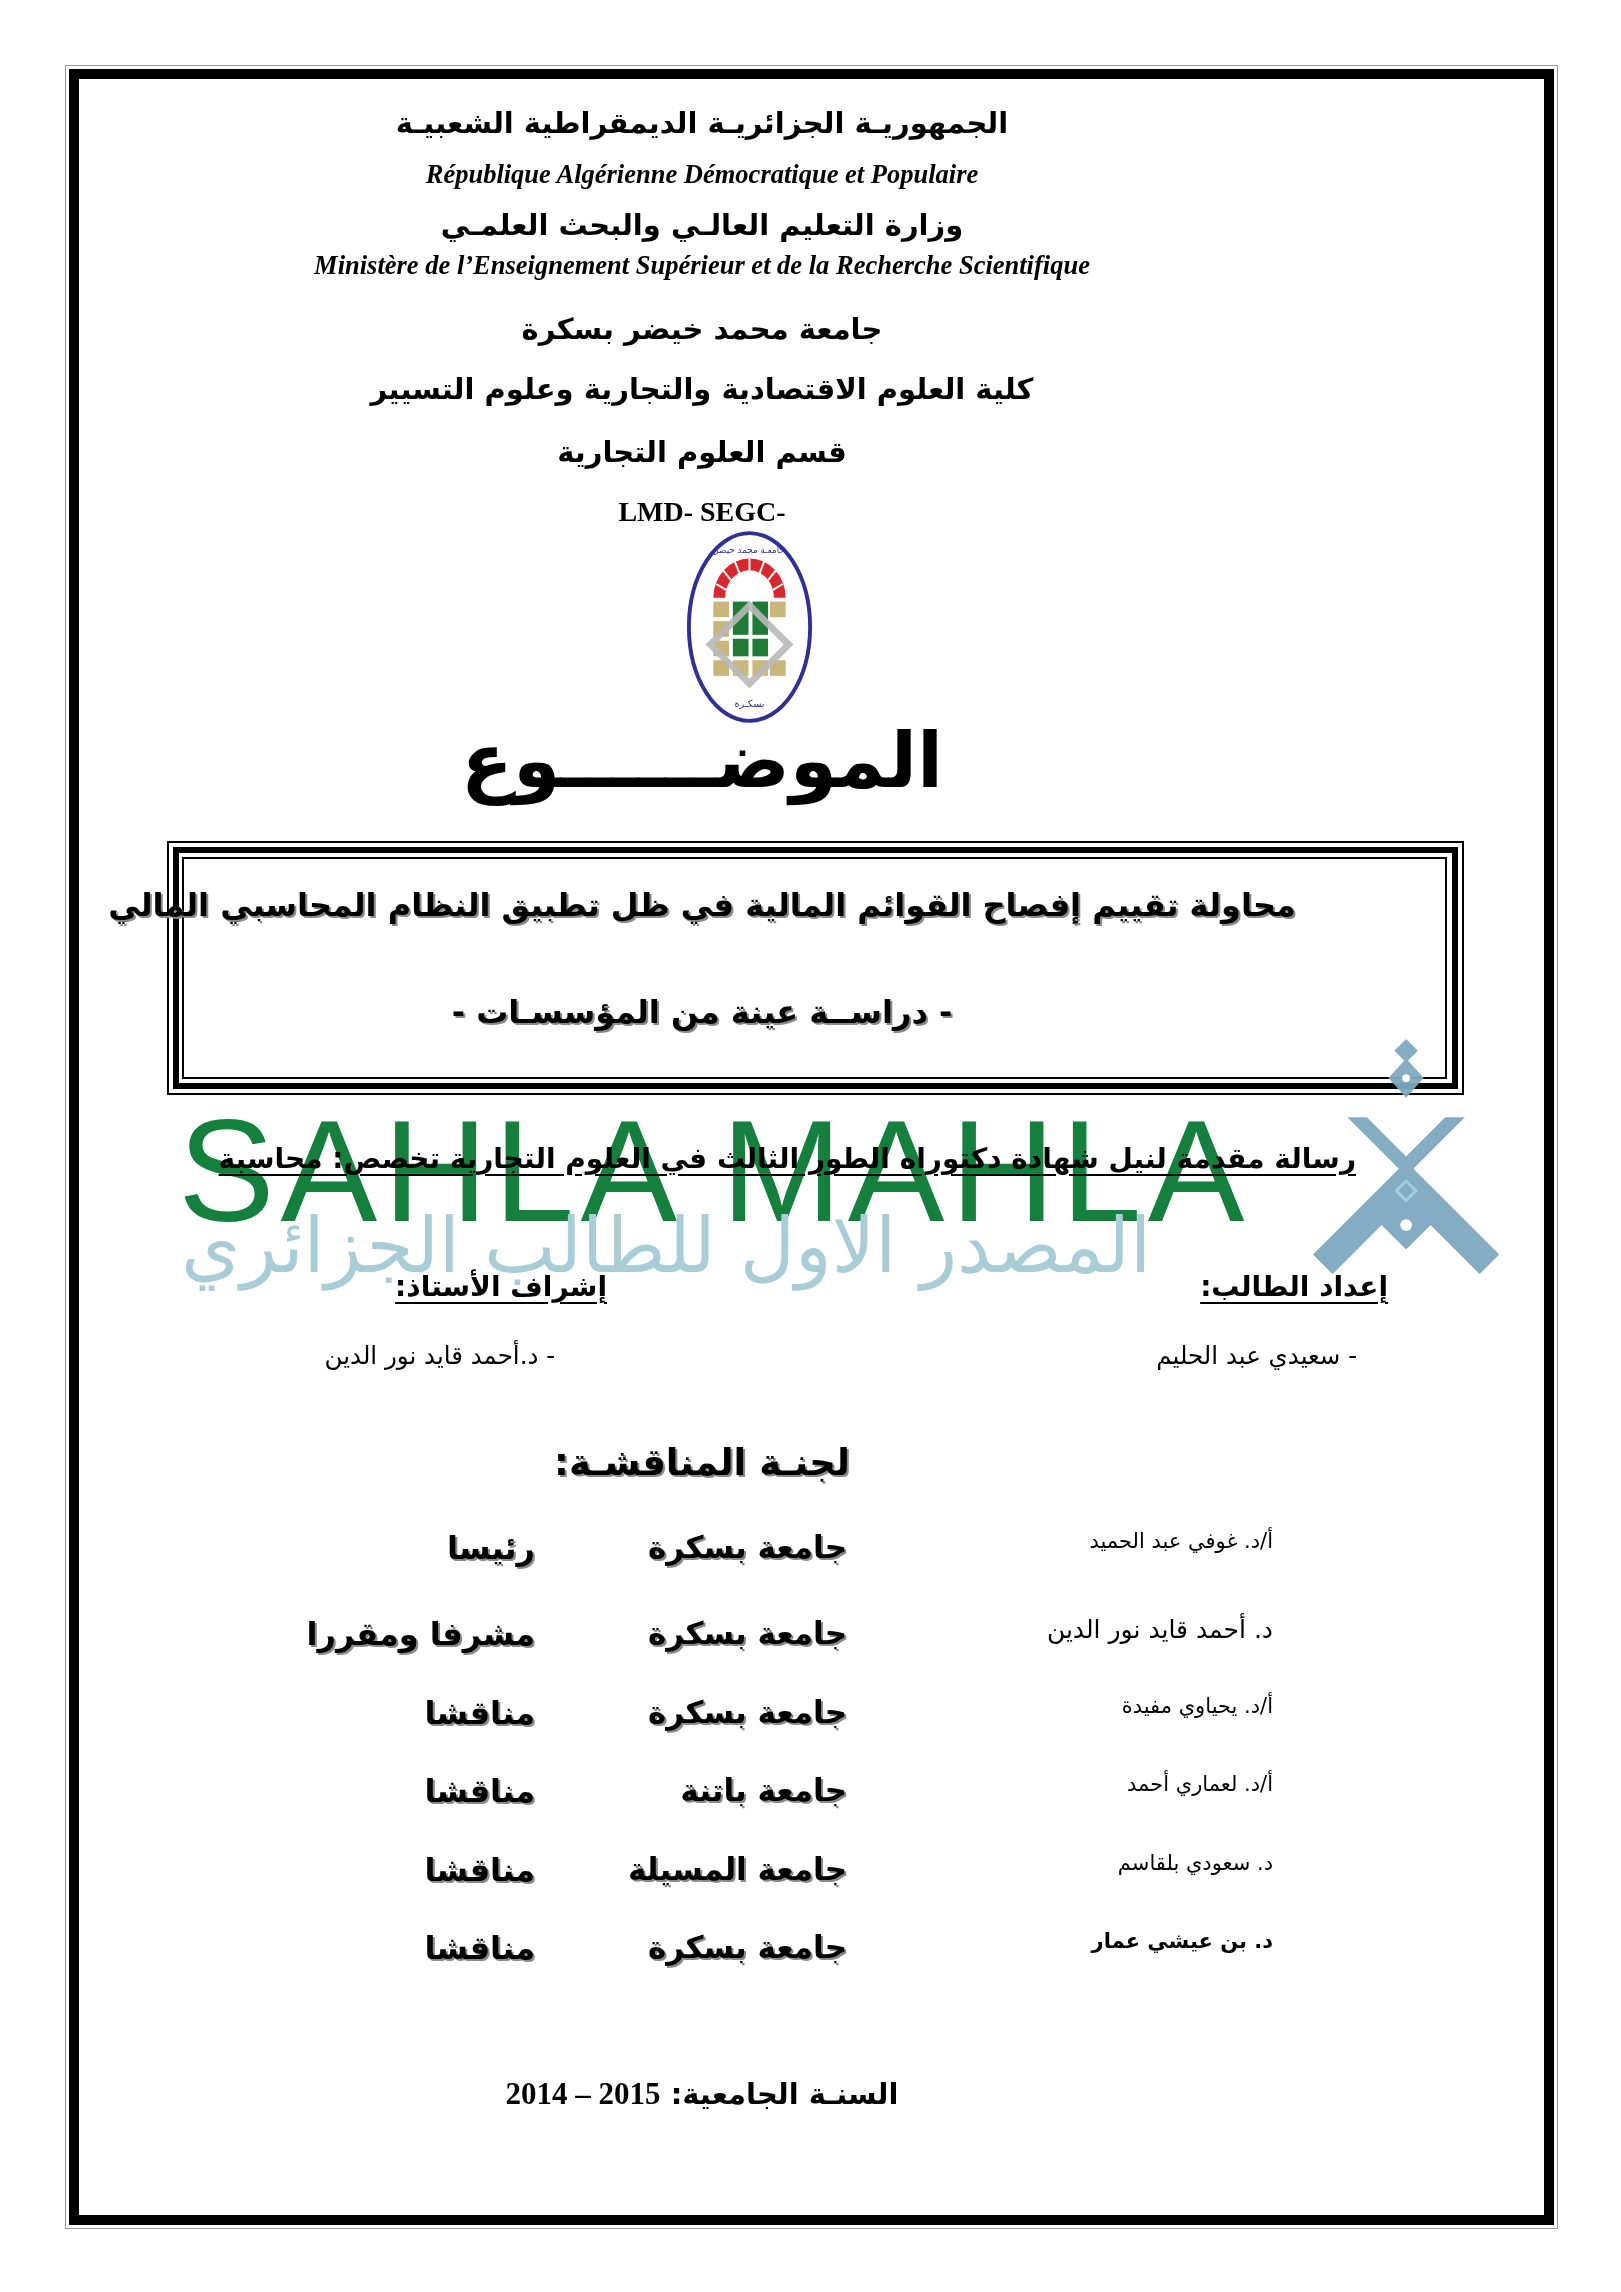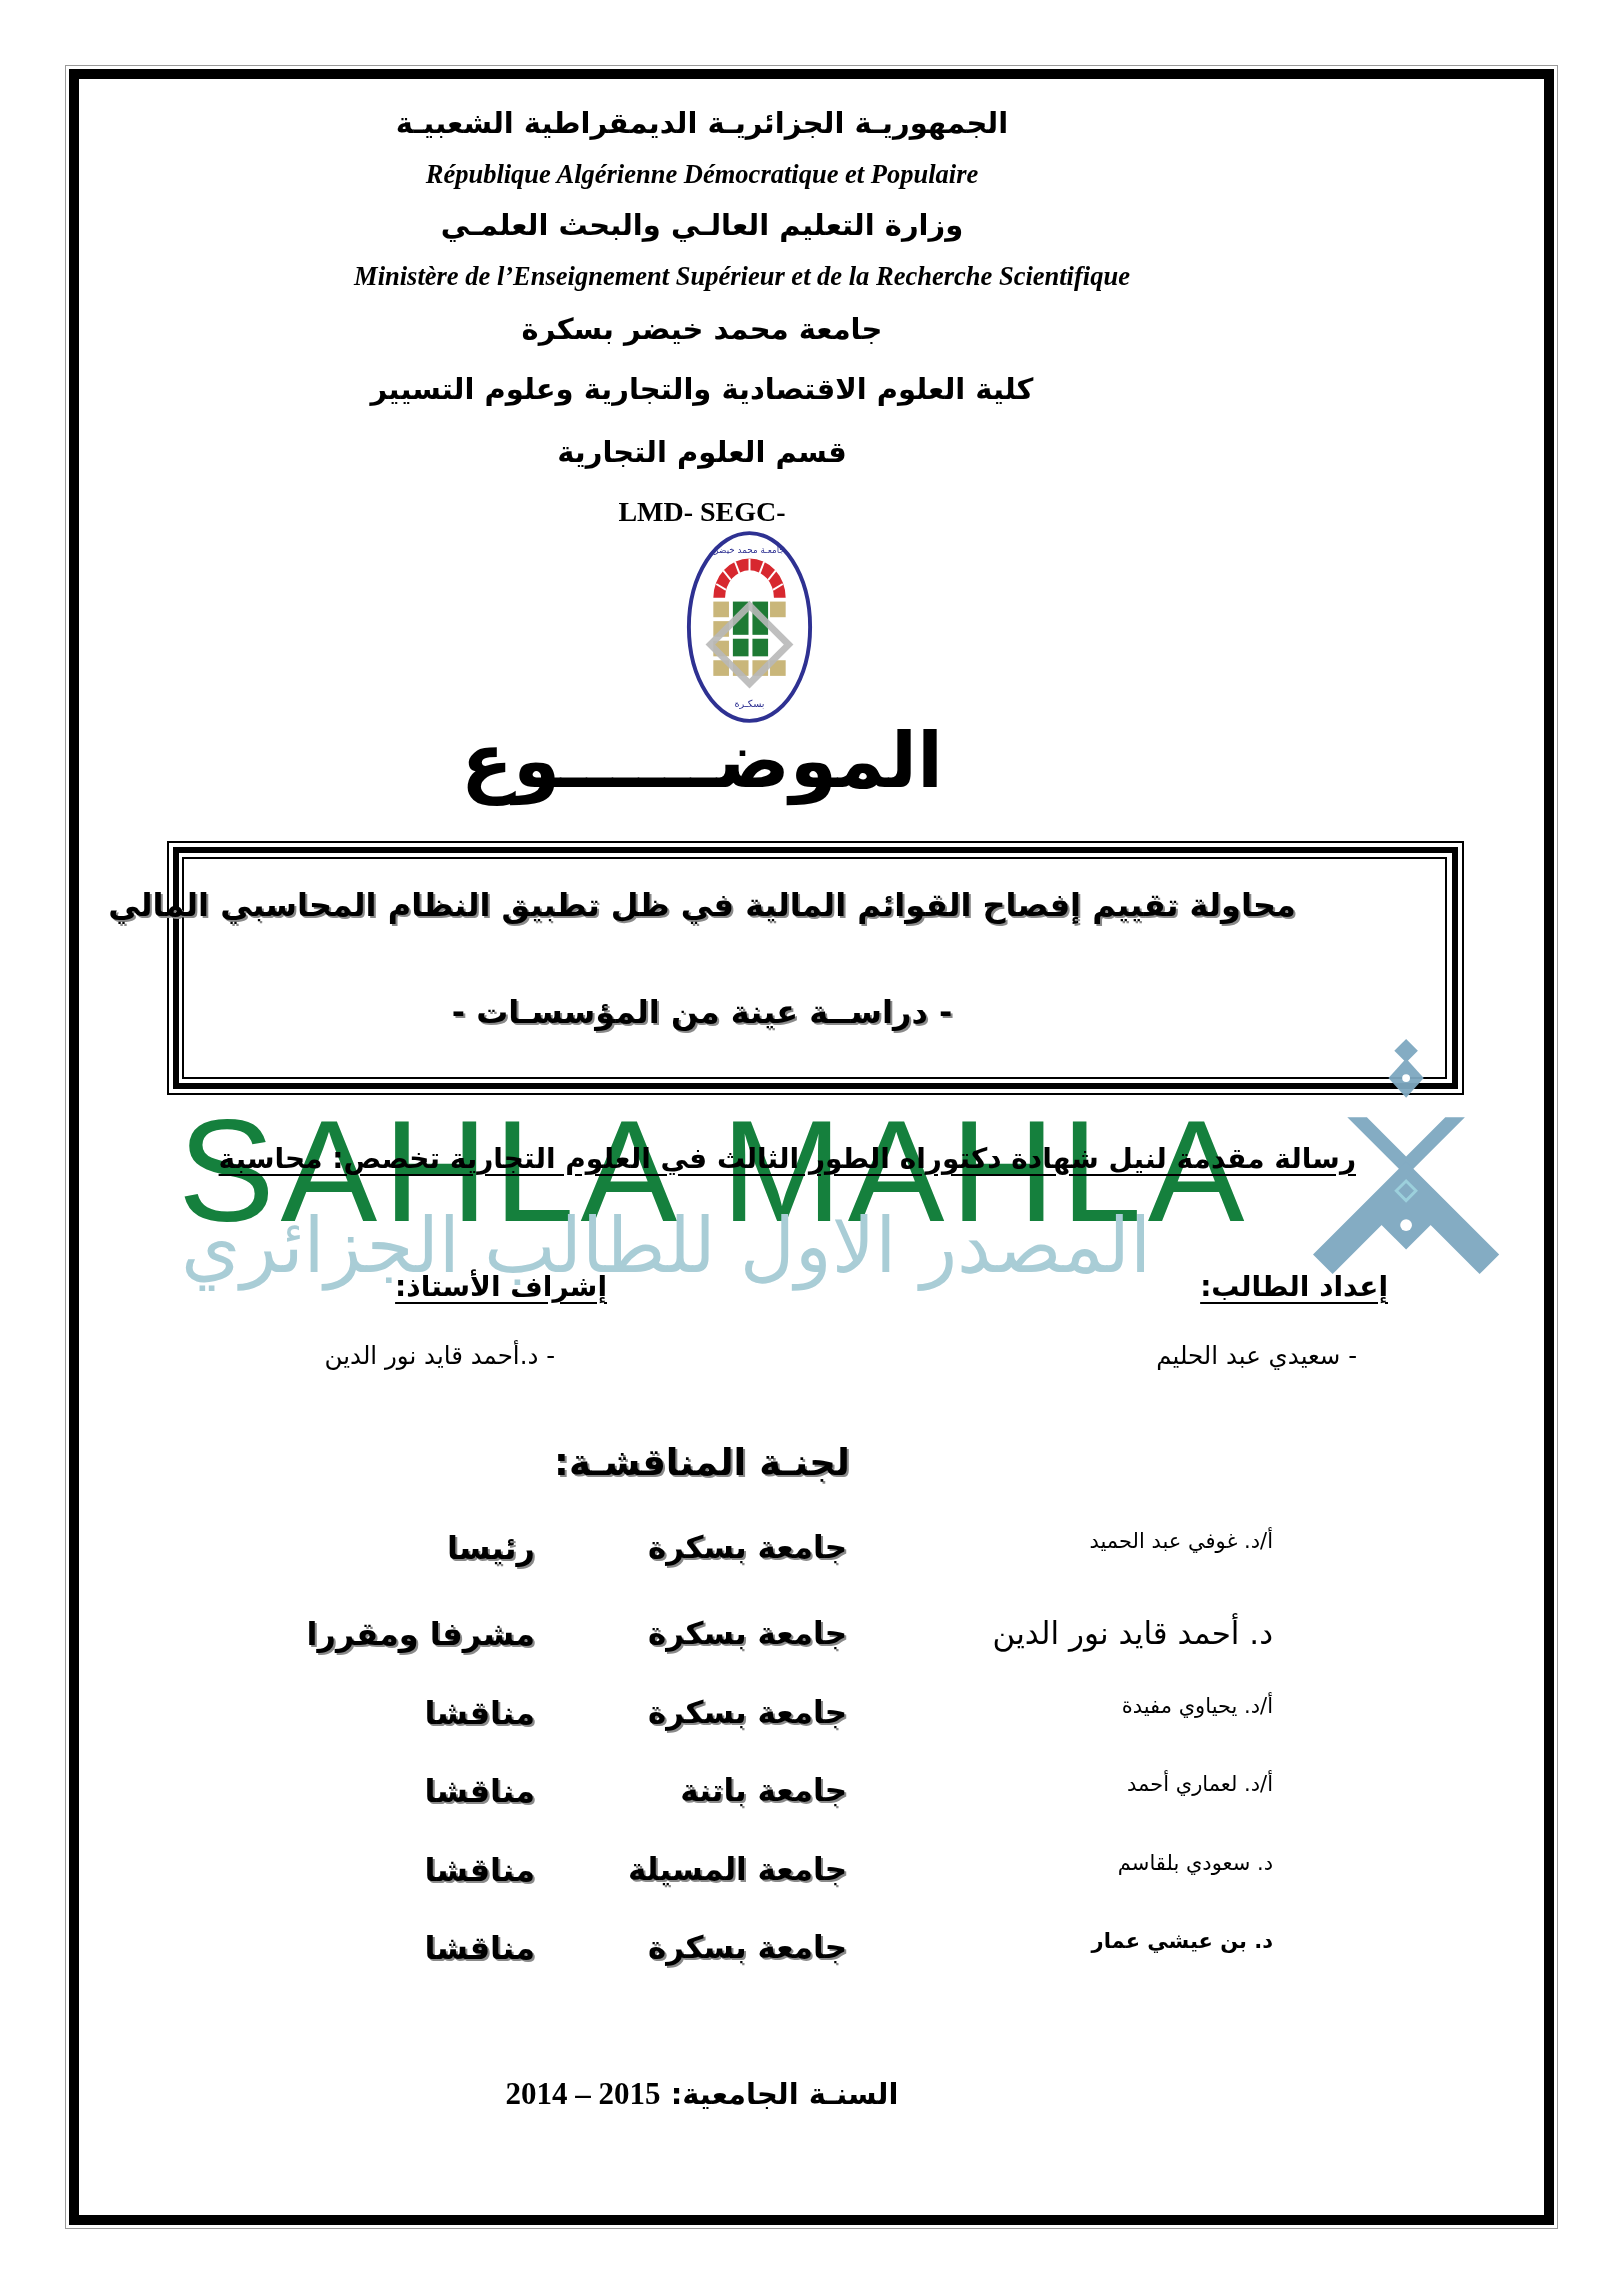--- a/index.html
+++ b/index.html
@@ -50,21 +50,21 @@
 </style>
 </head>
 <body>
 
 <div class="abs frame-outer"></div>
 <div class="abs frame-inner"></div>
 
 <div class="abs center ar h-ar" style="top:106px;">الجمهوريـة الجزائريـة الديمقراطية الشعبيـة</div>
 <div class="abs center fr h-fr" style="top:159px;">République Algérienne Démocratique et Populaire</div>
 <div class="abs center ar h-ar" style="top:208px;">وزارة التعليم العالـي والبحث العلمـي</div>
-<div class="abs center fr h-fr" style="top:261px;padding-left:40px;">Ministère de l’Enseignement Supérieur et de la Recherche Scientifique</div>
+<div class="abs center fr h-fr" style="top:250px;">Ministère de l’Enseignement Supérieur et de la Recherche Scientifique</div>
 <div class="abs center ar h-ar" style="top:312px;">جامعة محمد خيضر بسكرة</div>
 <div class="abs center ar h-ar" style="top:372px;">كلية العلوم الاقتصادية والتجارية وعلوم التسيير</div>
 <div class="abs center ar h-ar" style="top:435px;">قسم العلوم التجارية</div>
 <div class="abs center" style="top:496px; font-family:'Liberation Serif', serif; font-weight:bold; font-size:28px;">LMD- SEGC-</div>
 
 <div class="abs logo">
   <svg width="131" height="196" viewBox="0 0 134 200">
     <ellipse cx="67" cy="100" rx="62" ry="96" fill="#fff" stroke="#2e3192" stroke-width="4"></ellipse>
     <path d="M30 70 A37 40 0 0 1 104 70 L92 70 A25 28 0 0 0 42 70 Z" fill="#d7282f"></path>
     <g stroke="#fff" stroke-width="2">
@@ -127,21 +127,21 @@
 <div class="abs ar name-sm" style="top:1341px; right:1066px;">- د.أحمد قايد نور الدين</div>
 
 <div class="abs center ar committee-title shadow" style="top:1441px;">لجنـة المناقشـة:</div>
 
 <div class="crow" style="top:1529px;">
   <span class="c-name ar" style="font-weight:normal;">أ/د. غوفي عبد الحميد</span>
   <span class="c-uni ar shadow">جامعة بسكرة</span>
   <span class="c-role ar shadow">رئيسا</span>
 </div>
 <div class="crow" style="top:1615px;">
-  <span class="c-name ar" style="font-weight:normal; font-size:31px;">د. أحمد قايد نور الدين</span>
+  <span class="c-name ar" style="font-weight:normal; font-size:25px;">د. أحمد قايد نور الدين</span>
   <span class="c-uni ar shadow">جامعة بسكرة</span>
   <span class="c-role ar shadow">مشرفا ومقررا</span>
 </div>
 <div class="crow" style="top:1694px;">
   <span class="c-name ar" style="font-weight:normal;">أ/د. يحياوي مفيدة</span>
   <span class="c-uni ar shadow">جامعة بسكرة</span>
   <span class="c-role ar shadow">مناقشا</span>
 </div>
 <div class="crow" style="top:1772px;">
   <span class="c-name ar" style="font-weight:normal;">أ/د. لعماري أحمد</span>

